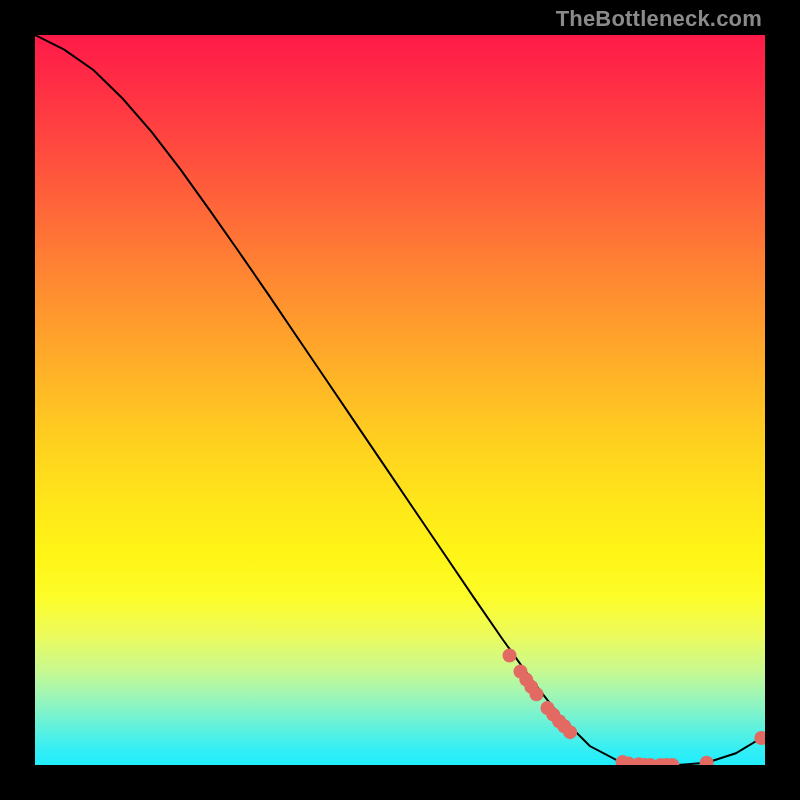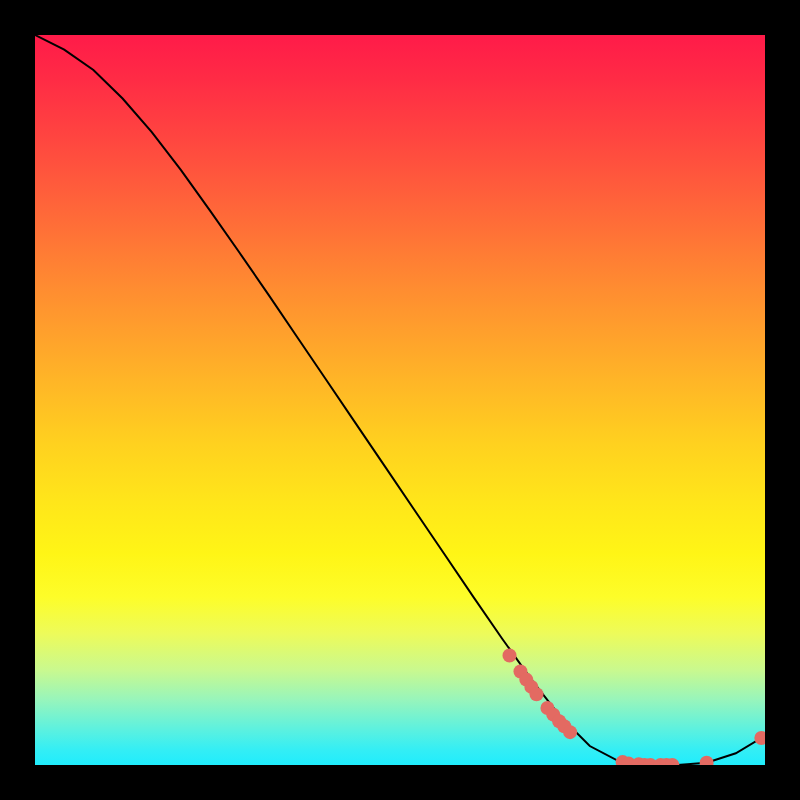--- a/index.html
+++ b/index.html
@@ -84,13 +84,14 @@
           <circle cx="609.55" cy="730.00" r="7" fill="#e36a62"></circle>
           <circle cx="615.39" cy="730.00" r="7" fill="#e36a62"></circle>
           <circle cx="625.61" cy="730.00" r="7" fill="#e36a62"></circle>
           <circle cx="631.45" cy="730.00" r="7" fill="#e36a62"></circle>
           <circle cx="637.29" cy="730.00" r="7" fill="#e36a62"></circle>
           <circle cx="671.60" cy="727.81" r="7" fill="#e36a62"></circle>
           <circle cx="726.35" cy="702.99" r="7" fill="#e36a62"></circle>
         </g>
     </svg>
   </div>
+  <div class="watermark">TheBottleneck.com</div>
 </div>
 
 </body></html>

